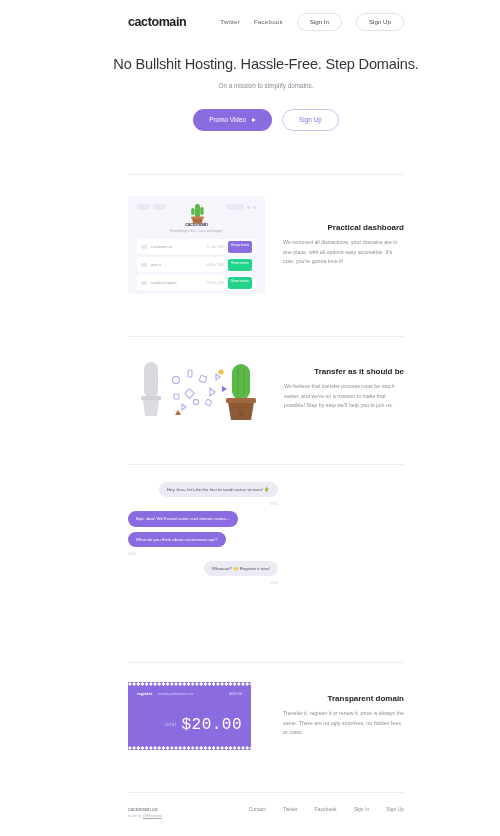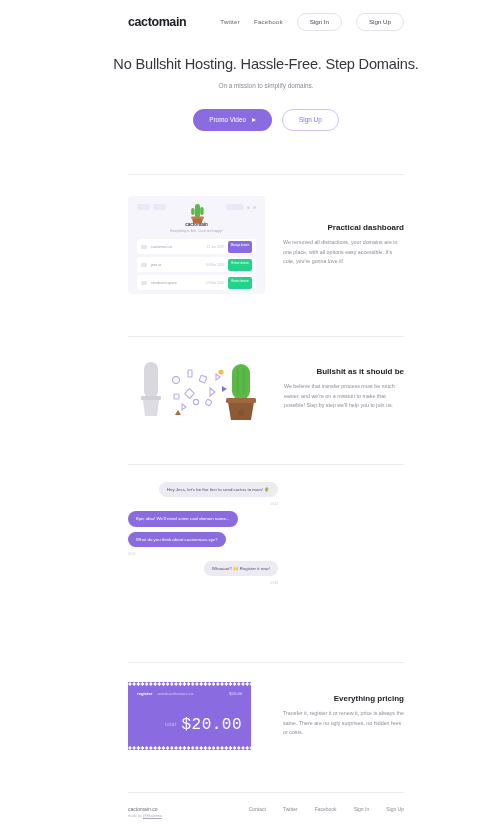--- a/index.html
+++ b/index.html
@@ -242,21 +242,21 @@
           <rect x="104" y="8" width="18" height="36" rx="9" fill="#5bb947"></rect>
           <rect x="109" y="12" width="1.4" height="26" fill="#4ea33c" opacity=".55"></rect>
           <rect x="115" y="12" width="1.4" height="26" fill="#4ea33c" opacity=".55"></rect>
           <path d="M100 46h26l-3 18h-20z" fill="#8d5a36"></path>
           <rect x="98" y="42" width="30" height="5" rx="1.5" fill="#a0683f"></rect>
           <circle cx="113" cy="57" r="3" fill="#7b4c2e" opacity=".5"></circle>
         </g>
       </svg>
     </div>
     <div class="feat-text" style="margin-left:18px">
-      <div class="feat-title">Bullshit as it should be</div>
+      <div class="feat-title">Transfer as it should be</div>
       <div class="feat-body">We believe that transfer process must be much easier, and we're on a mission to make that possible! Step by step we'll help you to join us.</div>
     </div>
   </div>
 
   <div class="divider" style="top:464px"></div>
 
   <div class="feature" style="top:482px">
     <div class="chat">
       <span class="bub grey">Hey Jess, let's be the first to send cactus to mars! 🌵</span>
       <span class="stamp r">09:41</span>
@@ -275,21 +275,21 @@
       <div class="tk-row">
         <span class="tk-bold">register</span>
         <span class="tk-dom">sendcactitomars.co</span>
         <span class="tk-price-sm">$20.00</span>
       </div>
       <div class="tk-big">
         <span class="tk-total">total</span><span>$20.00</span>
       </div>
     </div>
     <div class="feat-text" style="margin-left:32px">
-      <div class="feat-title">Everything pricing</div>
+      <div class="feat-title">Transparent domain</div>
       <div class="feat-body">Transfer it, register it or renew it, price is always the same. There are no ugly surprises, no hidden fees or costs.</div>
     </div>
   </div>
 
   <div class="divider" style="top:792px"></div>
 
   <div class="footer">
     <div>
       <div class="f-brand">cactomain.co</div>
       <div class="f-made"><span>made by </span><u>@Ekaterina</u></div>

